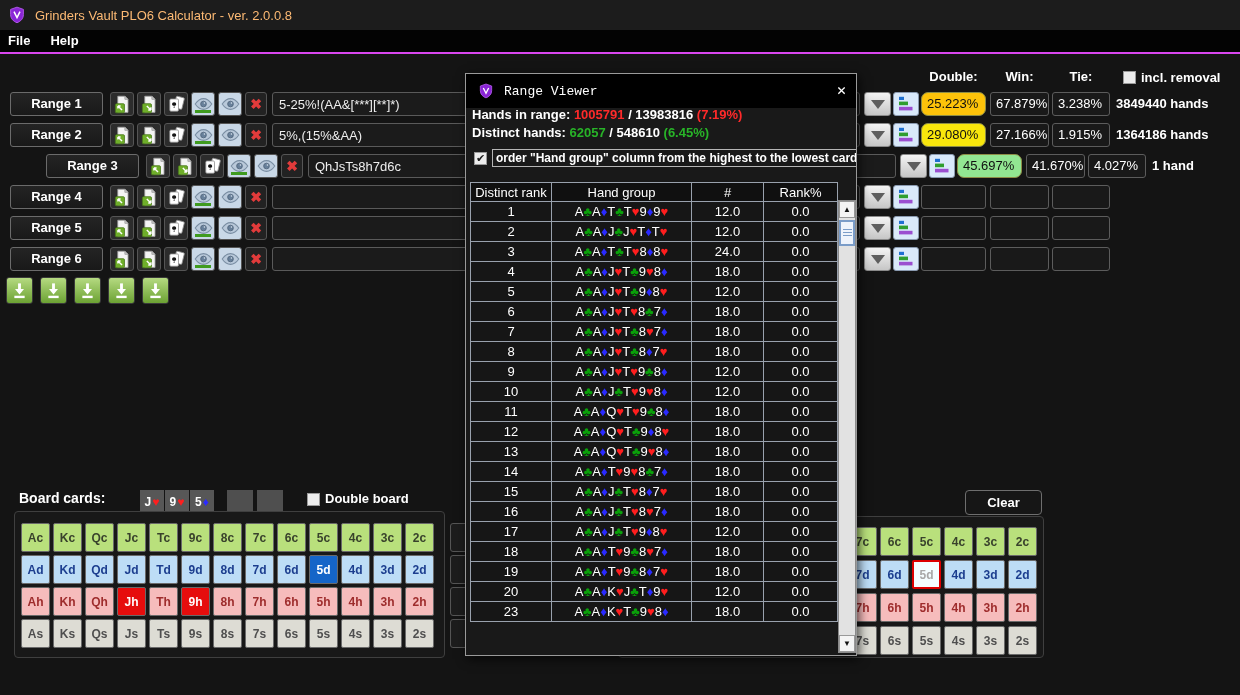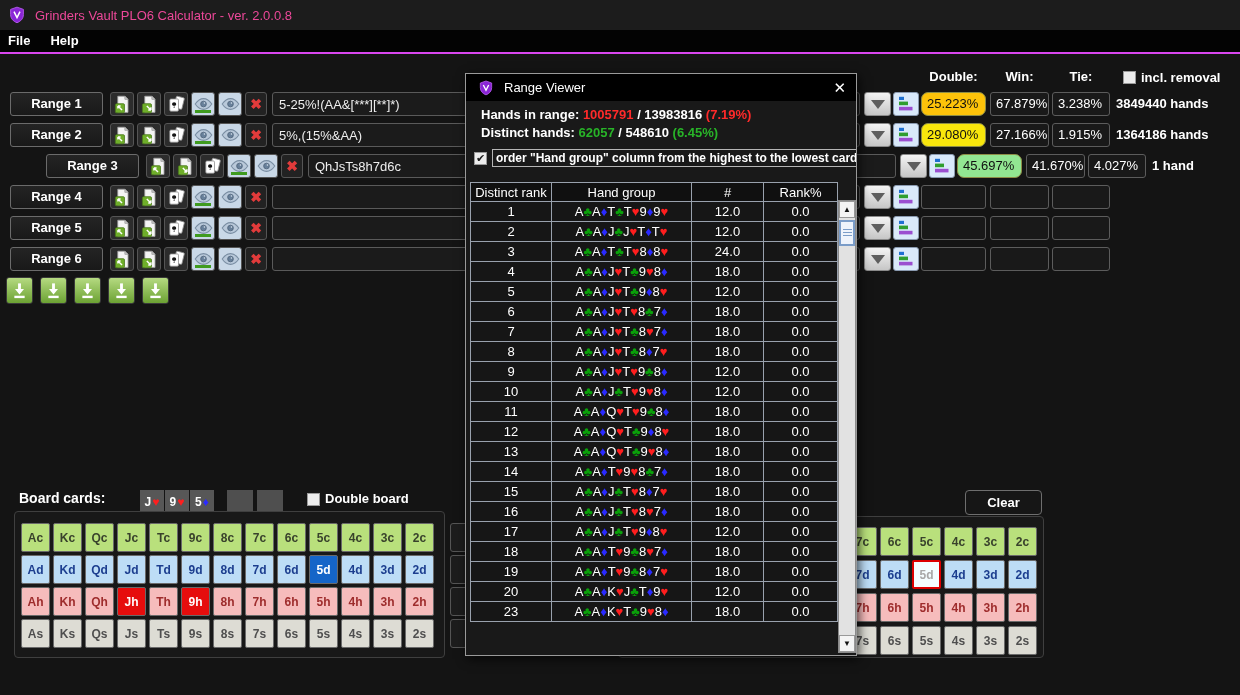--- a/index.html
+++ b/index.html
@@ -1,21 +1,21 @@
 <!DOCTYPE html>
 <html><head>
 <meta charset="utf-8">
 <style>
   html,body{margin:0;padding:0;background:#000;font-family:"Liberation Sans",sans-serif;}
   #win{position:relative;width:1240px;height:695px;background:#141414;overflow:hidden;}
 
   
   #titlebar{position:absolute;left:0;top:0;width:1240px;height:30px;background:#1c1c1c;display:flex;align-items:center;}
   #titlebar .logo{margin-left:8px;width:18px;height:18px;}
-  #titlebar .ttl{margin-left:9px;color:#ec4899;font-size:13px;}
+  #titlebar .ttl{margin-left:9px;color:#fdba74;font-size:13px;}
   #menubar{position:absolute;left:0;top:30px;width:1240px;height:22px;background:#030303;border-bottom:2px solid #d946ef;display:flex;align-items:center;}
   #menubar .mitem{color:#fff;font-weight:bold;font-size:13px;padding:0 10px;line-height:22px;}
   #menubar .mitem:first-child{padding-left:8px;}
 
   
   .rrow{position:absolute;left:0;width:1240px;height:24px;}
   .btn-range{position:absolute;left:10px;top:0;width:93px;height:24px;box-sizing:border-box;border:1px solid #6b6b6b;border-radius:3px;background:linear-gradient(#242424,#191919);color:#fff;font-weight:bold;font-size:13px;text-align:center;line-height:22px;}
   .ib{position:absolute;top:0;width:24px;height:24px;box-sizing:border-box;border:1px solid #555;border-radius:3px;background:#2c2c2c;display:flex;align-items:center;justify-content:center;overflow:hidden;}
   .ib.i0{left:110px}.ib.i1{left:137px}.ib.i2{left:164px}
   .ib.i3{left:191px;background:#c9d8e7;}.ib.i4{left:218px;background:#c9d8e7;}
@@ -57,26 +57,26 @@
 
   
   .gridpanel{position:absolute;box-sizing:border-box;border:1px solid #3f3f3f;border-radius:4px;background:#181818;}
   #left-panel{left:14px;top:511px;width:431px;height:147px;}
   #right-panel{left:618px;top:516px;width:426px;height:142px;}
   .ccell{position:absolute;width:29px;height:29px;box-sizing:border-box;border:1px solid #6a6a6a;border-radius:2px;display:flex;align-items:center;justify-content:center;font-weight:bold;font-size:12px;z-index:2;}
   .stub{position:absolute;width:26px;height:29px;box-sizing:border-box;border:1px solid #555;border-radius:3px;background:#1d1d1d;z-index:2;}
 
   
   #dialog{position:absolute;left:465px;top:73px;width:392px;height:583px;box-sizing:border-box;background:#191919;border:1px solid #9a9a9a;box-shadow:2px 3px 10px rgba(0,0,0,.7);z-index:30;overflow:hidden;}
-  #dlg-titlebar{position:absolute;left:0;top:0;width:100%;height:27px;background:#000;display:flex;align-items:center;}
+  #dlg-titlebar{position:absolute;left:0;top:0;width:100%;height:34px;background:#000;display:flex;align-items:center;font-family:Liberation Mono, monospace;}
   #dlg-titlebar .logo{margin-left:12px;width:16px;height:16px;}
   #dlg-title{margin-left:10px;color:#fff;font-size:13px;}
   #dlg-close{margin-left:auto;margin-right:10px;color:#fff;font-size:15px;line-height:15px;}
   #dlg-close::before{content:"✕";}
-  .dlg-stat{position:absolute;left:6px;color:#fff;font-weight:bold;font-size:13px;white-space:nowrap;margin-left:9px;}
+  .dlg-stat{position:absolute;left:6px;color:#fff;font-weight:bold;font-size:13px;white-space:nowrap;}
   #dlg-stat1{top:33px;}
   #dlg-stat2{top:51px;}
   .st-red{color:#ff2a2a;} .st-green{color:#28b428;}
   #dlg-cbrow{position:absolute;left:8px;top:75px;display:flex;align-items:center;}
   #dlg-order-lbl{margin-left:5px;border:1px solid #b5b5b5;padding:1px 3px;color:#fff;font-weight:bold;font-size:12px;white-space:nowrap;}
 
   #dlg-tblwrap{position:absolute;left:4px;top:108px;width:369px;height:473px;overflow:hidden;}
   #dlg-table{border-collapse:collapse;table-layout:fixed;width:367px;}
   #dlg-table th,#dlg-table td{border:1px solid #99a1ad;color:#fff;font-size:13px;font-weight:normal;padding:0;text-align:center;overflow:hidden;white-space:nowrap;}
   #dlg-table th{height:18px;background:#101010;}

